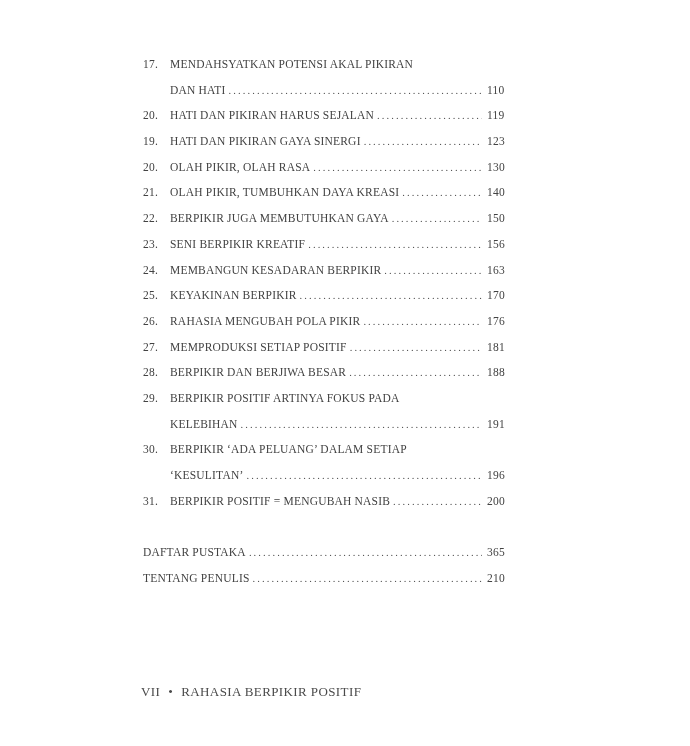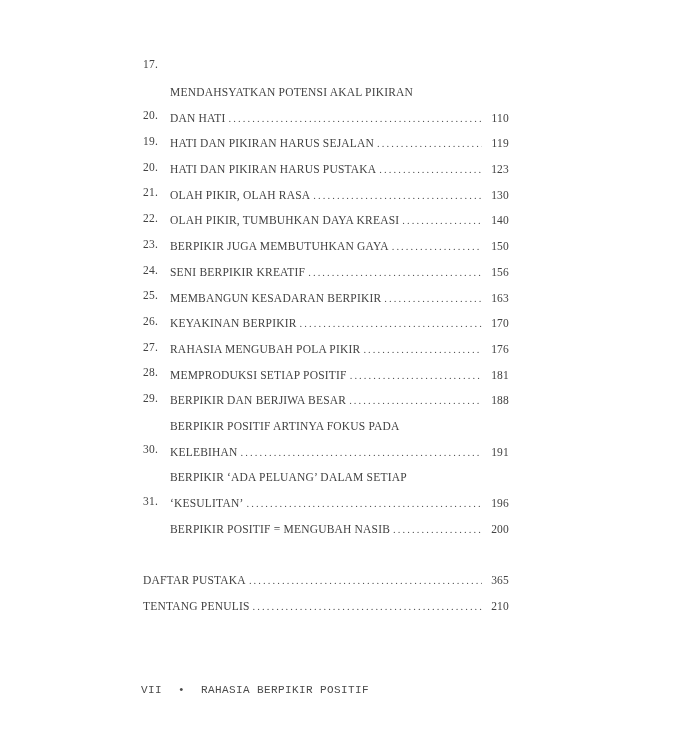--- a/index.html
+++ b/index.html
@@ -33,47 +33,47 @@
     height: 25.7px;
     line-height: 25.7px;
   }
   .body { flex: 1; min-width: 0; }
   .lrow {
     display: flex;
     align-items: baseline;
     height: 25.7px;
     line-height: 25.7px;
   }
-  .title { white-space: nowrap; margin-top: 28px; }
+  .title { white-space: nowrap; }
   .dots {
     flex: 1;
     overflow: hidden;
     white-space: nowrap;
     margin: 0 5px 0 3px;
     color: #4a4a4a;
   }
   .dots::before {
     content: "........................................................................................................................................................................";
     font-size: 10.5px;
     letter-spacing: 2.1px;
   }
   .pg {
     flex: none;
     min-width: 22px;
-    text-align: right;
+    text-align: left;
   }
   .footer {
     position: absolute;
     left: 141px;
     top: 684px;
     display: flex;
     align-items: baseline;
-    gap: 16px;
-    font-family: Liberation Mono, monospace;
-    font-size: 11px;
+    gap: 8px;
+    font-family: Liberation Serif, serif;
+    font-size: 13px;
     letter-spacing: 0.4px;
     color: #4a4a4a;
   }
 </style>
 </head>
 <body>
 
 <div class="page">
 
   <div class="toc">
@@ -100,21 +100,21 @@
           <span class="dots"></span>
           <span class="pg">119</span>
         </div>
       </span>
     </div>
 
     <div class="row">
       <span class="num">19.</span>
       <span class="body">
         <div class="lrow">
-          <span class="title">HATI DAN PIKIRAN HARUS PUSTAKA</span>
+          <span class="title">HATI DAN PIKIRAN GAYA SINERGI</span>
           <span class="dots"></span>
           <span class="pg">123</span>
         </div>
       </span>
     </div>
 
     <div class="row">
       <span class="num">20.</span>
       <span class="body">
         <div class="lrow">

